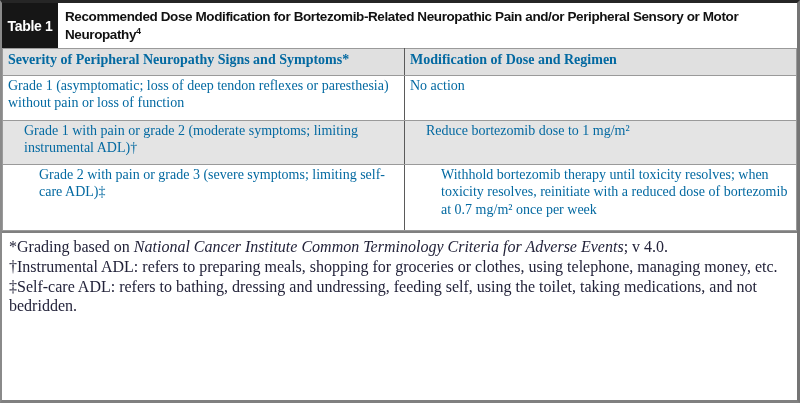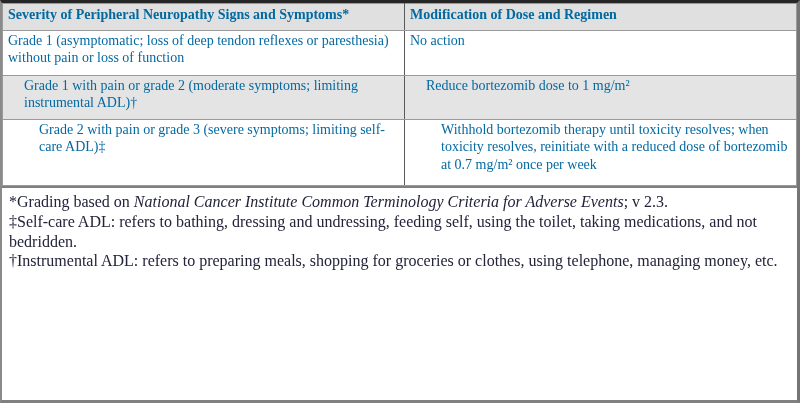--- a/index.html
+++ b/index.html
@@ -98,20 +98,28 @@
     background: #ffffff;
   }
   .footnotes p { margin: 0; }
   .footnotes i { }
 </style>
 </head>
 <body>
 
 <div class="page">
 
+  <div class="caption-bar">
+    <div class="caption-label">Table 1</div>
+    <div class="caption-title">
+      <span>
+        <span>Recommended Dose Modification for Bortezomib-Related Neuropathic Pain and/or Peripheral Sensory or Motor Neuropathy</span><sup>4</sup>
+      </span>
+    </div>
+  </div>
 
   <table class="dose-table">
     <colgroup>
         <col class="c1">
         <col class="c2">
       </colgroup>
     <thead>
       <tr>
         <th>Severity of Peripheral Neuropathy Signs and Symptoms*</th>
         <th>Modification of Dose and Regimen</th>
@@ -127,19 +135,19 @@
         <td>Reduce bortezomib dose to 1 mg/m²</td>
       </tr>
       <tr class="r3">
         <td>Grade 2 with pain or grade 3 (severe symptoms; limiting self-care ADL)‡</td>
         <td>Withhold bortezomib therapy until toxicity resolves; when toxicity resolves, reinitiate with a reduced dose of bortezomib at 0.7 mg/m² once per week</td>
       </tr>
     </tbody>
   </table>
 
   <div class="footnotes">
-    <p><span>*Grading based on </span><i>National Cancer Institute Common Terminology Criteria for Adverse Events</i><span>; v 2.3.</span></p>
+    <p><span>*Grading based on </span><i>National Cancer Institute Common Terminology Criteria for Adverse Events</i><span>; v 4.0.</span></p>
+    <p>†Instrumental ADL: refers to preparing meals, shopping for groceries or clothes, using telephone, managing money, etc.</p>
     <p>‡Self-care ADL: refers to bathing, dressing and undressing, feeding self, using the toilet, taking medications, and not bedridden.</p>
-    <p>†Instrumental ADL: refers to preparing meals, shopping for groceries or clothes, using telephone, managing money, etc.</p>
 
   </div>
 
 </div>
 
 </body></html>

